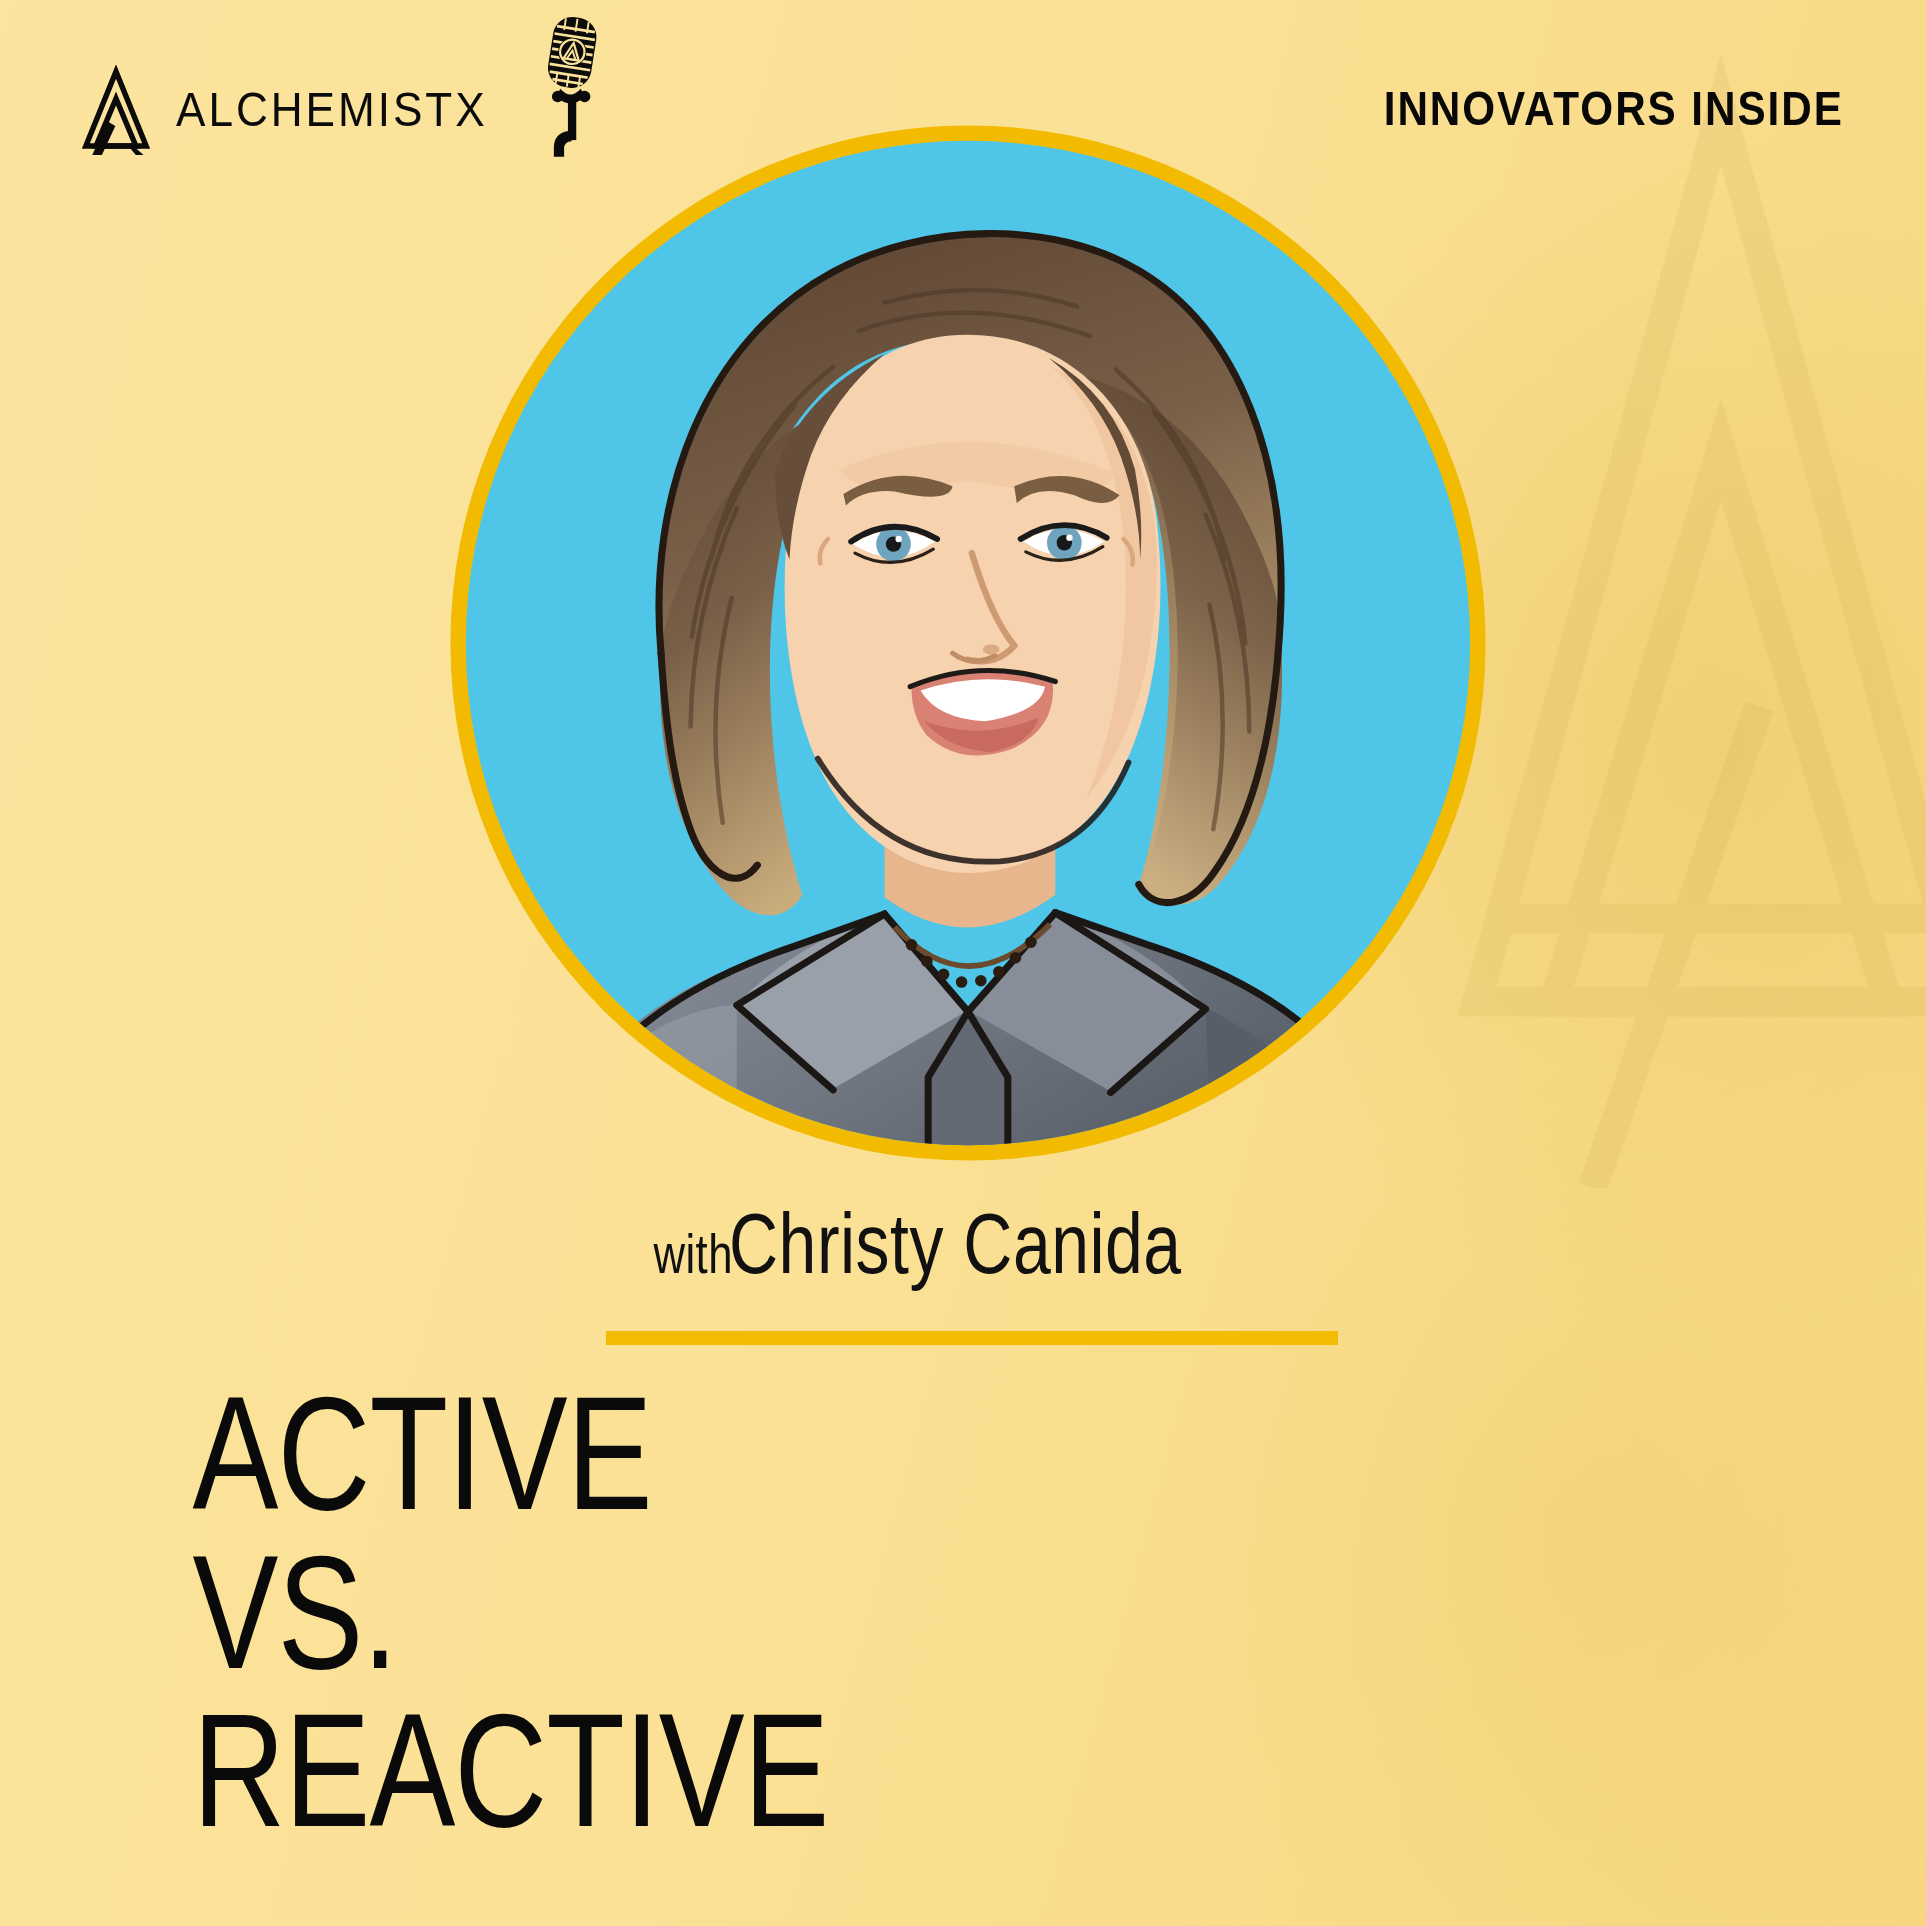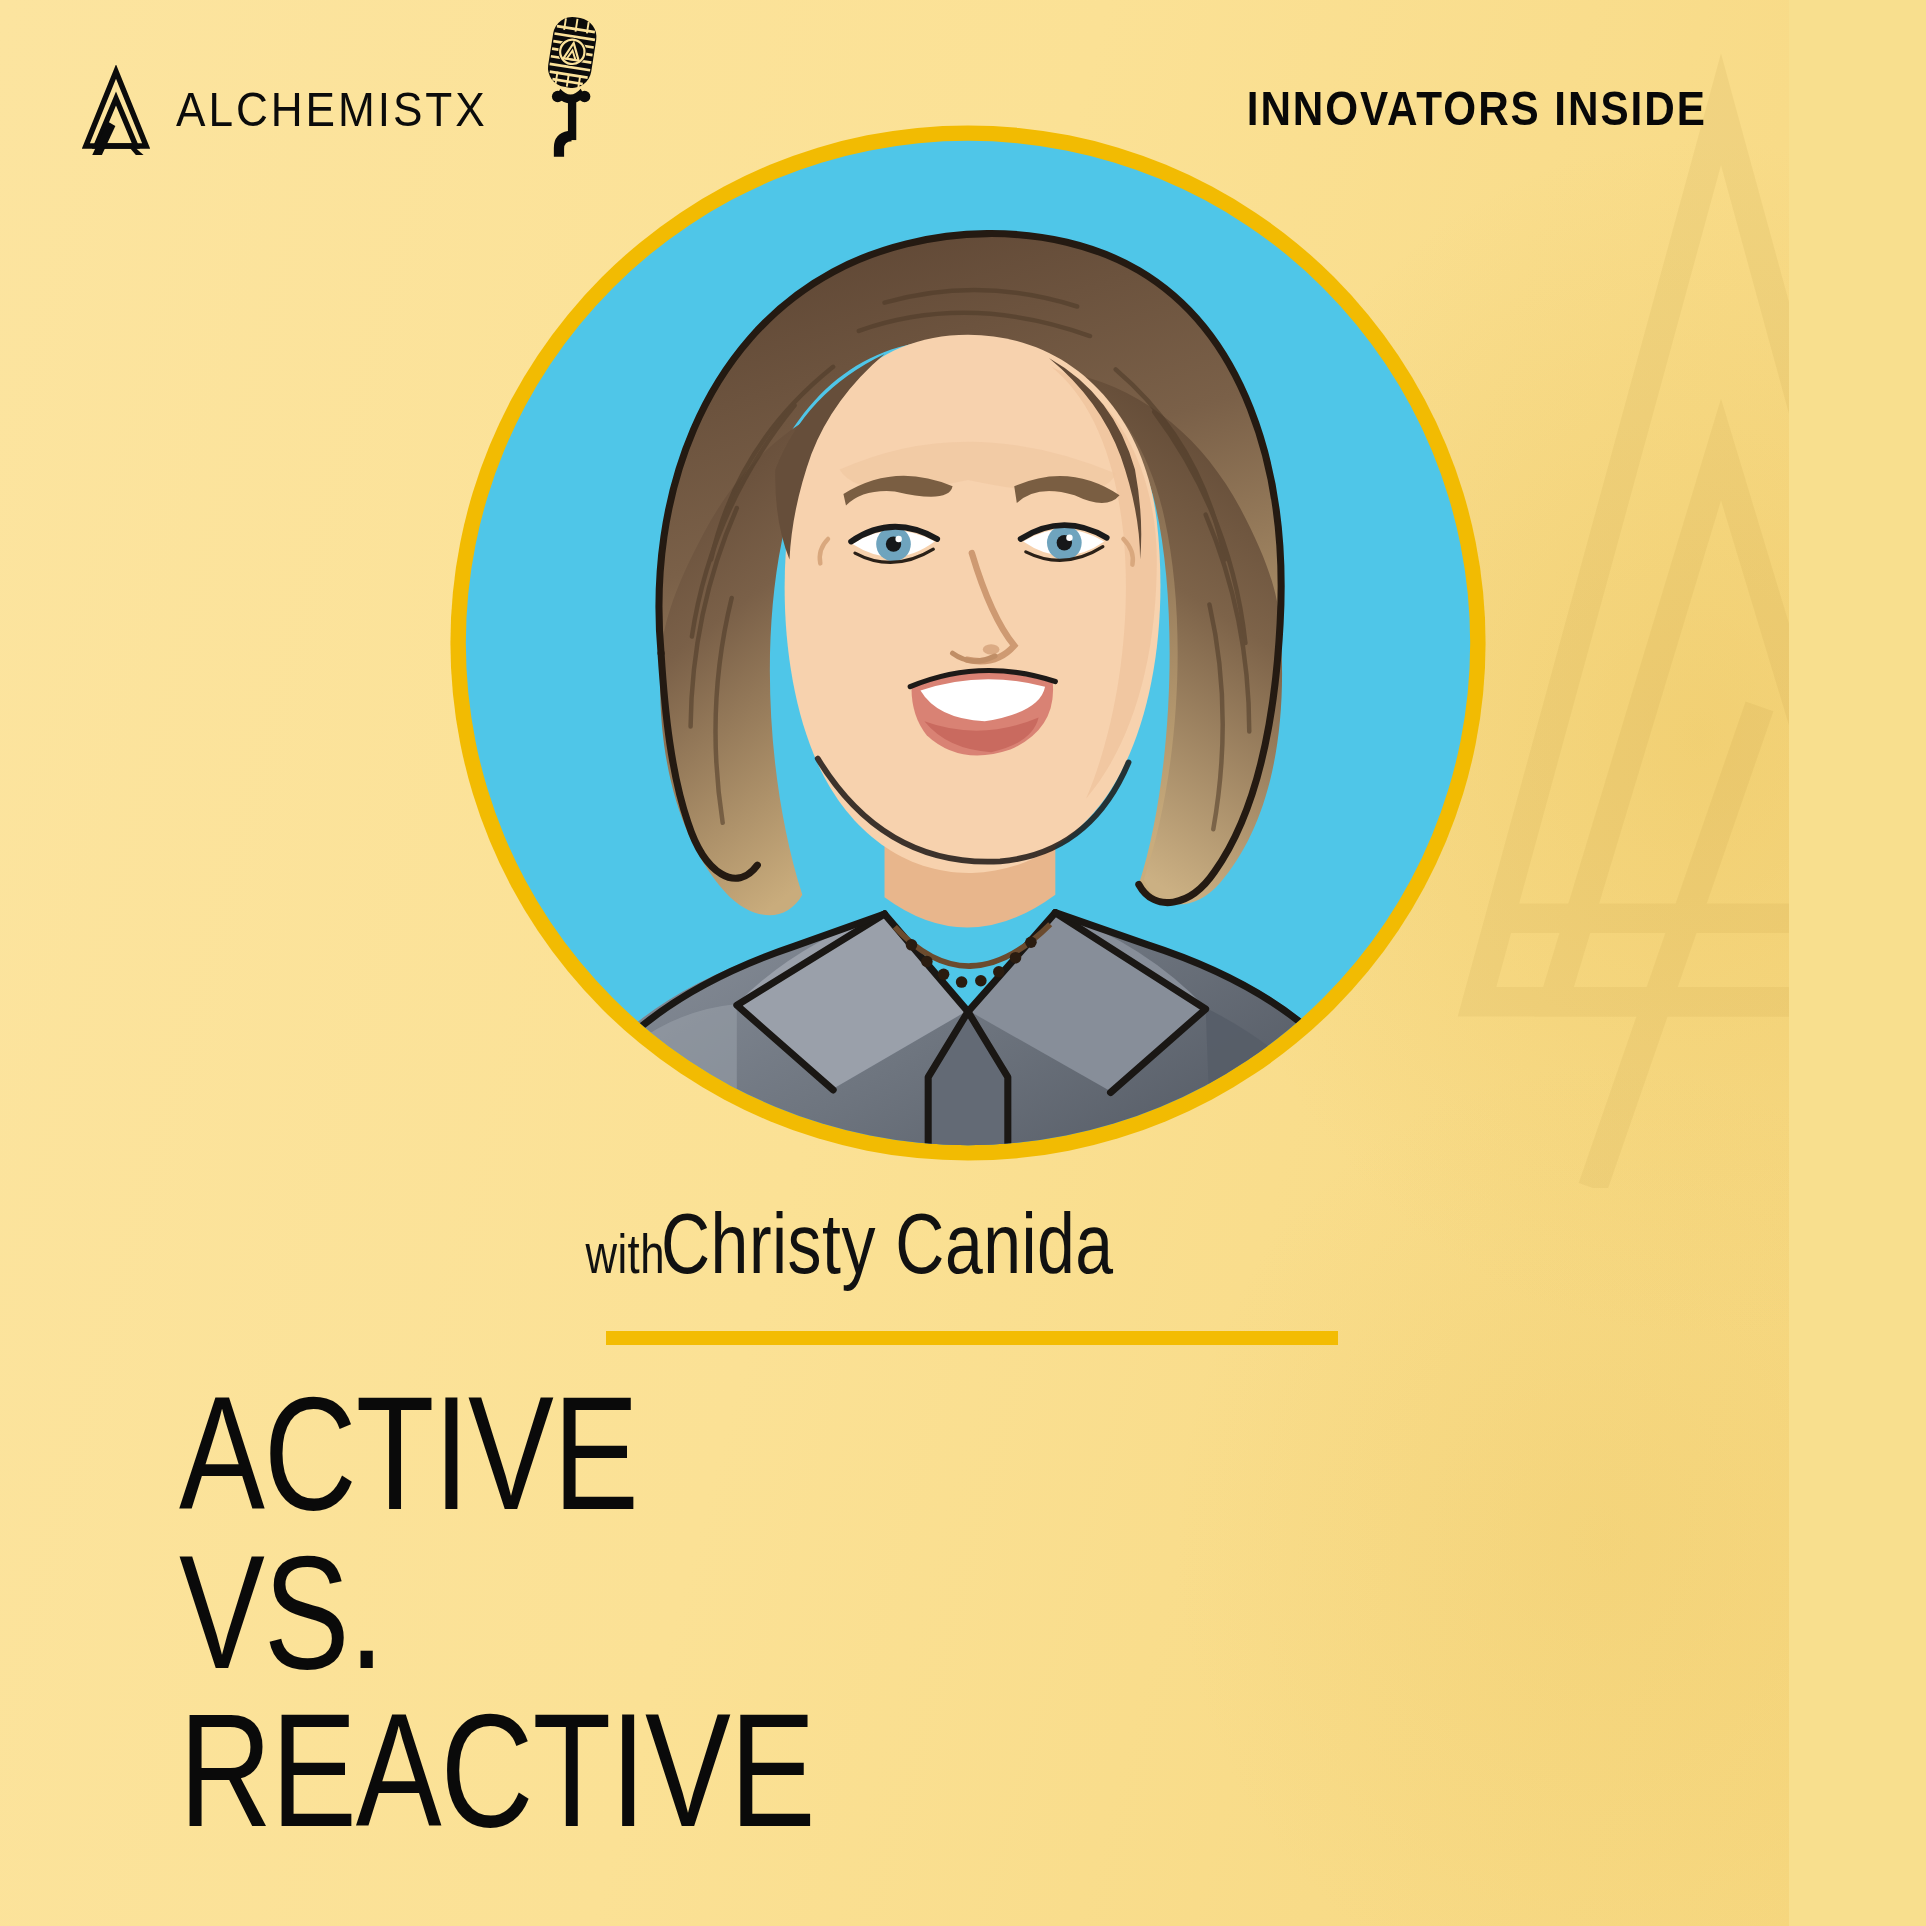--- a/index.html
+++ b/index.html
@@ -5,21 +5,21 @@
   * { margin:0; padding:0; box-sizing:border-box; }
   html, body { width:1926px; height:1926px; }
   body {
     font-family: "Liberation Sans", sans-serif;
     background: #F8DF8E;
     overflow: hidden;
   }
 
   #cover {
     position: relative;
-    width: 1789px;
+    width: 1926px;
     height: 1926px;
     background: #a16207;
     overflow: hidden;
   }
 
   
   .bg-shade {
     position:absolute; inset:0;
     background:
       radial-gradient(ellipse 706px 835px at 1701px 738px, rgba(226,183,71,0.30) 0%, rgba(226,183,71,0.00) 72%),

